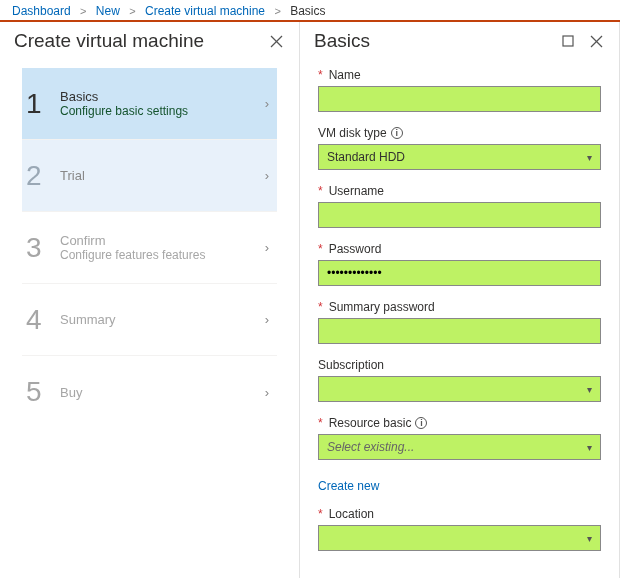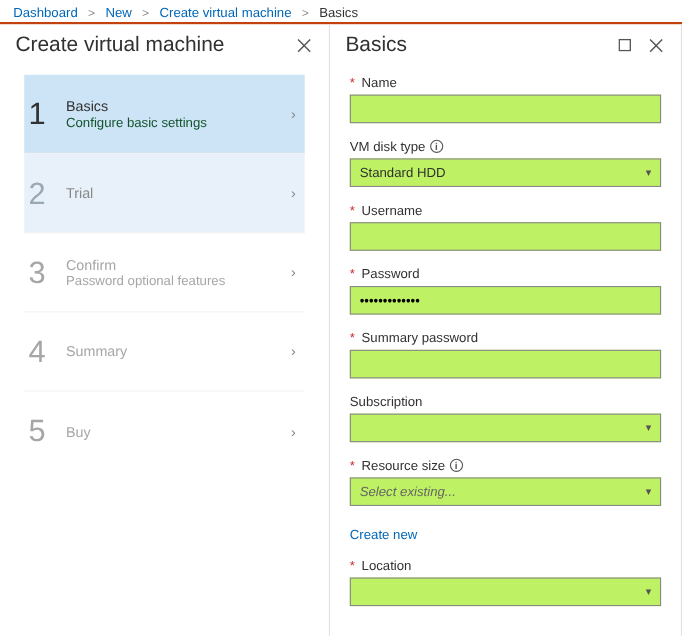--- a/index.html
+++ b/index.html
@@ -83,21 +83,21 @@
         <div class="step-num" style="color:#9aa8b5">2</div>
         <div class="step-body">
           <div class="step-t">Trial</div>
         </div>
         <div class="chev">›</div>
       </div>
       <div class="step disabled">
         <div class="step-num">3</div>
         <div class="step-body">
           <div class="step-t">Confirm</div>
-          <div class="step-s">Password optional features</div>
+          <div class="step-s">Configure features features</div>
         </div>
         <div class="chev">›</div>
       </div>
       <div class="step disabled">
         <div class="step-num">4</div>
         <div class="step-body">
           <div class="step-t">Summary</div>
         </div>
         <div class="chev">›</div>
       </div>
@@ -179,21 +179,21 @@
           </div>
         <div class="select">
           <span></span>
           <span class="caret">▾</span>
         </div>
       </div>
 
       <div class="field">
         <div class="label">
             <span class="req">*</span>
-            <span>Resource size</span>
+            <span>Resource basic</span>
             <span class="info">i</span>
           </div>
         <div class="select">
           <span class="placeholder-look">Select existing...</span>
           <span class="caret">▾</span>
         </div>
         <span class="link">Create new</span>
       </div>
 
       <div class="field">

